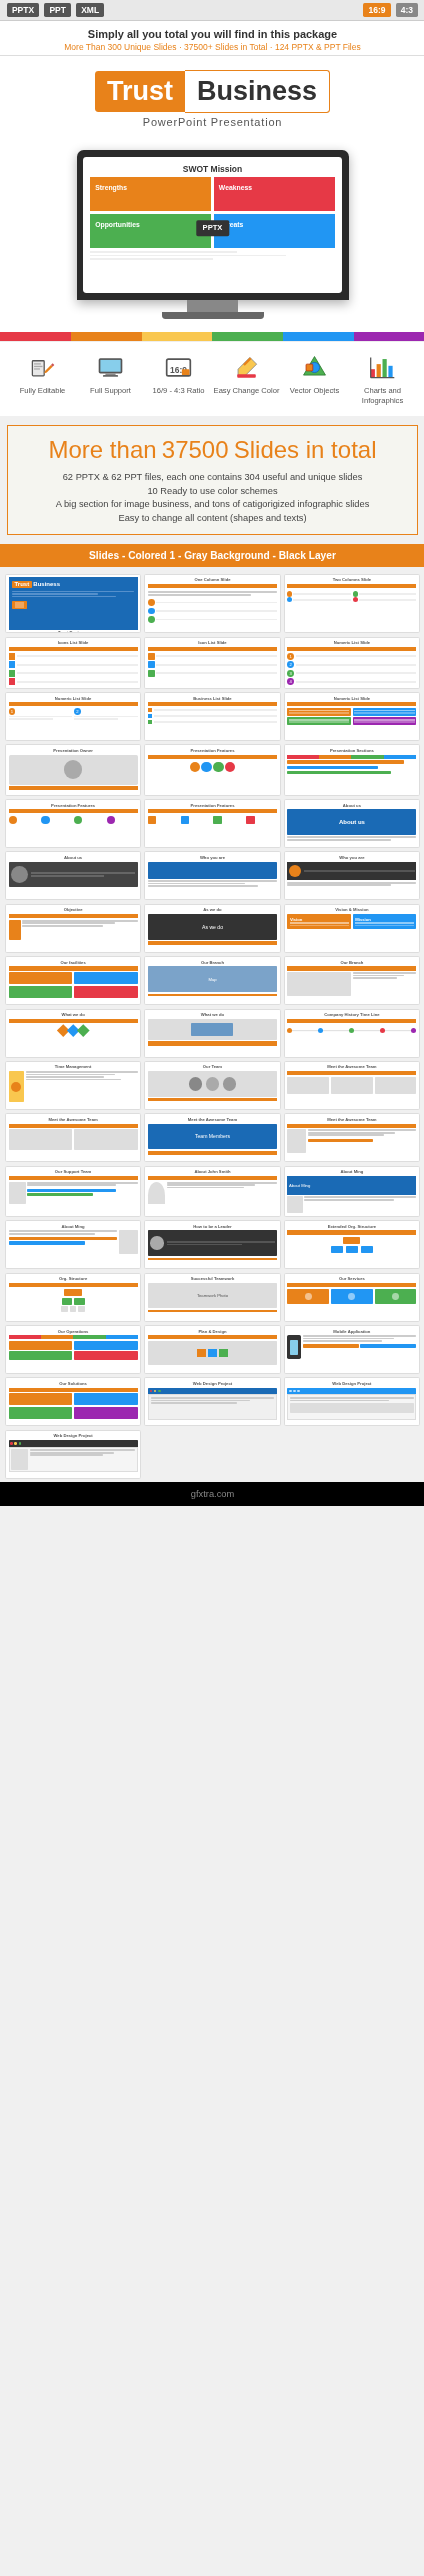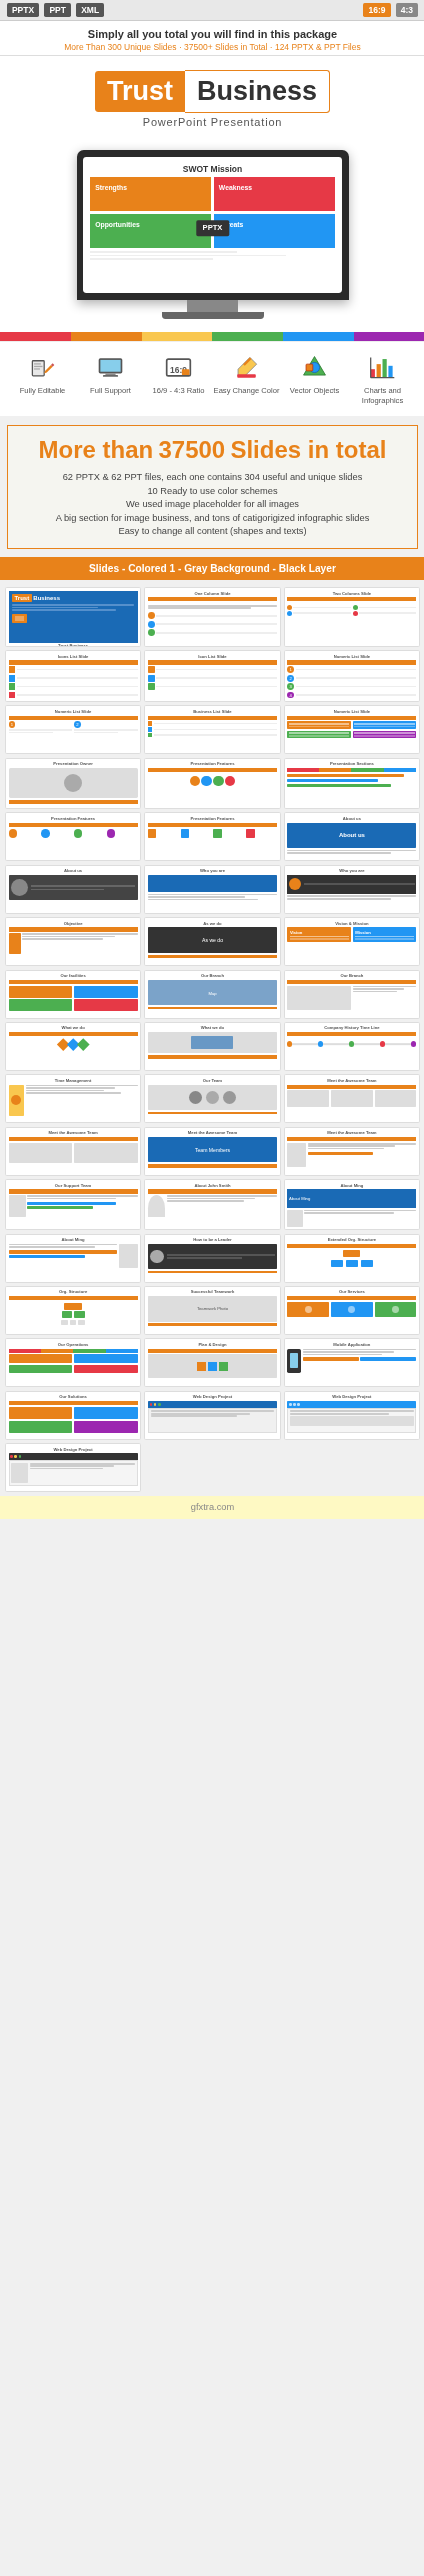--- a/index.html
+++ b/index.html
@@ -211,21 +211,21 @@
     
     .stats-banner {
       background: #f5f5f0;
       border: 1.7px solid #e8821a;
       margin: 8.5px 6.8px;
       padding: 10.2px 13.6px;
       text-align: center;
     }
     .stats-main {
       font-size: 18.7px;
-      font-weight: bold;
+      font-weight: normal;
       color: #333;
     }
     .stats-main span {
       color: #e8821a;
       font-size: 24px;
     }
     .stats-bullets {
       margin-top: 6.8px;
       list-style: none;
     }
@@ -279,21 +279,21 @@
       flex-direction: column;
       gap: 1.7px;
     }
 
     
     .watermark {
       text-align: center;
       padding: 6.8px;
       font-size: 9.3px;
       color: #888;
-      background: #fef9c3;
+      background: #000000;
     }
 
     .slide-header-bar {
       height: 4.2px;
       background: #e8821a;
       margin-bottom: 1.7px;
     }
     .slide-header-bar.multi {
       background: linear-gradient(to right, #e63946 25%, #e8821a 25%, #e8821a 50%, #4caf50 50%, #4caf50 75%, #2196f3 75%);
     }
@@ -457,21 +457,20 @@
 
 <div class="stats-banner">
   <div class="stats-main">
     <span>More than</span>
     <span style="color:#e8821a;font-size:24px;">37500</span>
     <span> Slides in total</span>
   </div>
   <ul class="stats-bullets">
     <li>62 PPTX &amp; 62 PPT files, each one contains 304 useful and unique slides</li>
     <li>10 Ready to use color schemes</li>
-    <li>We used image placeholder for all images</li>
     <li>A big section for image business, and tons of catigorigized infographic slides</li>
     <li>Easy to change all content (shapes and texts)</li>
   </ul>
 </div>
 
 <div class="section-label">Slides - Colored 1 - Gray Background - Black Layer</div>
 
 <div class="slides-section">
   <div class="slides-grid">
 

